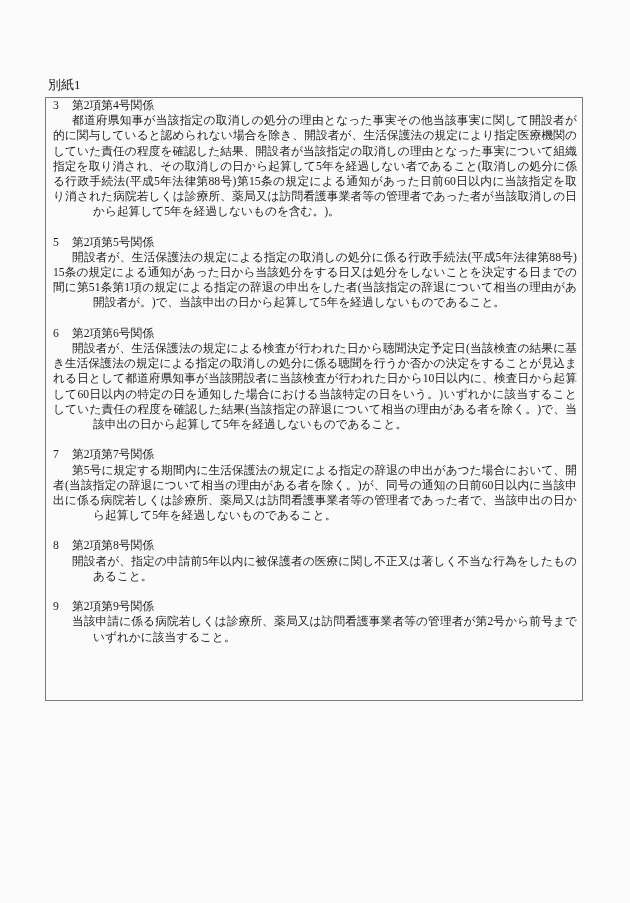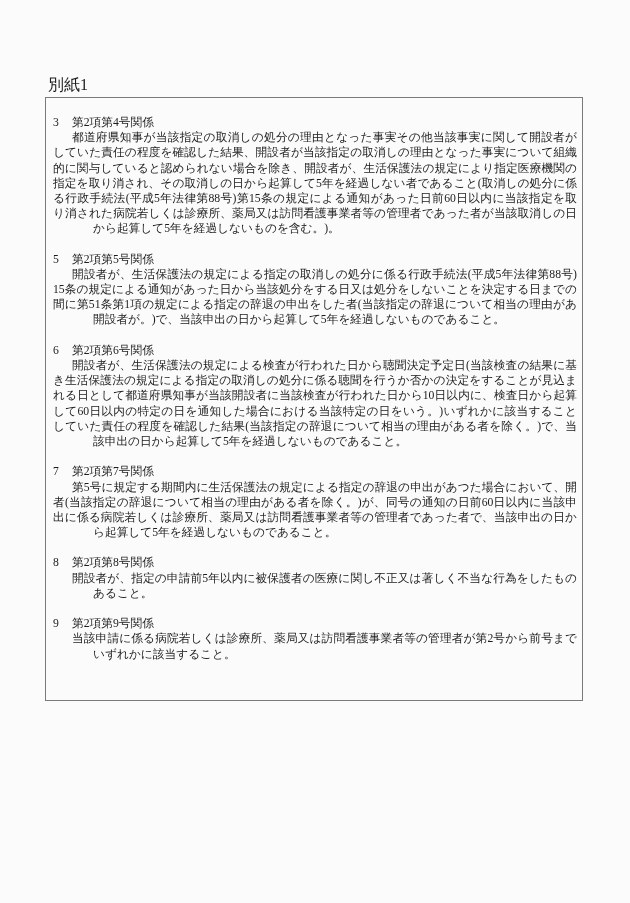--- a/index.html
+++ b/index.html
@@ -12,33 +12,33 @@
     position: relative;
     background: var(--page-bg, #fbfbfb);
     font-family: "Liberation Serif", "DejaVu Serif", serif;
     color: var(--text-color, #1c1c1c);
     overflow: hidden;
   }
   .attachment-label {
     position: absolute;
     left: 48px;
     top: 77px;
-    font-size: 16px;
+    font-size: 13px;
     line-height: 15px;
   }
   .content-box {
     position: absolute;
     left: 45px;
     top: 97px;
     width: 538px;
     height: 604px;
     box-sizing: border-box;
     border: 1.5px solid var(--border-color, #7a7a7a);
     background: var(--box-bg, #fbfbfb);
-    padding: 17px 5px 0 7px;
+    padding: 0 5px 0 7px;
     overflow: hidden;
   }
   .section {
     margin-top: 15.2px;
   }
   .section:first-child {
     margin-top: 0;
   }
   .sec-header,
   .line {
@@ -68,22 +68,22 @@
 </style>
 </head>
 <body style="--text-color: #1c1c1c; --border-color: #7a7a7a; --page-bg: #fbfbfb; --box-bg: #fbfbfb;">
 
 <div class="attachment-label">別紙1</div>
 
 <div class="content-box">
     <div class="section">
       <div class="sec-header"><span class="sec-num">3</span><span class="sec-title">第2項第4号関係</span></div>
       <div class="line first">都道府県知事が当該指定の取消しの処分の理由となった事実その他当該事実に関して開設者が有</div>
+      <div class="line">的に関与していると認められない場合を除き、開設者が、生活保護法の規定により指定医療機関の</div>
       <div class="line">していた責任の程度を確認した結果、開設者が当該指定の取消しの理由となった事実について組織</div>
-      <div class="line">的に関与していると認められない場合を除き、開設者が、生活保護法の規定により指定医療機関の</div>
       <div class="line">指定を取り消され、その取消しの日から起算して5年を経過しない者であること(取消しの処分に係</div>
       <div class="line">る行政手続法(平成5年法律第88号)第15条の規定による通知があった日前60日以内に当該指定を取</div>
       <div class="line">り消された病院若しくは診療所、薬局又は訪問看護事業者等の管理者であった者が当該取消しの日</div>
       <div class="line end">から起算して5年を経過しないものを含む。)。</div>
     </div>
     <div class="section">
       <div class="sec-header"><span class="sec-num">5</span><span class="sec-title">第2項第5号関係</span></div>
       <div class="line first">開設者が、生活保護法の規定による指定の取消しの処分に係る行政手続法(平成5年法律第88号)第</div>
       <div class="line">15条の規定による通知があった日から当該処分をする日又は処分をしないことを決定する日までの</div>
       <div class="line">間に第51条第1項の規定による指定の辞退の申出をした者(当該指定の辞退について相当の理由があ</div>

